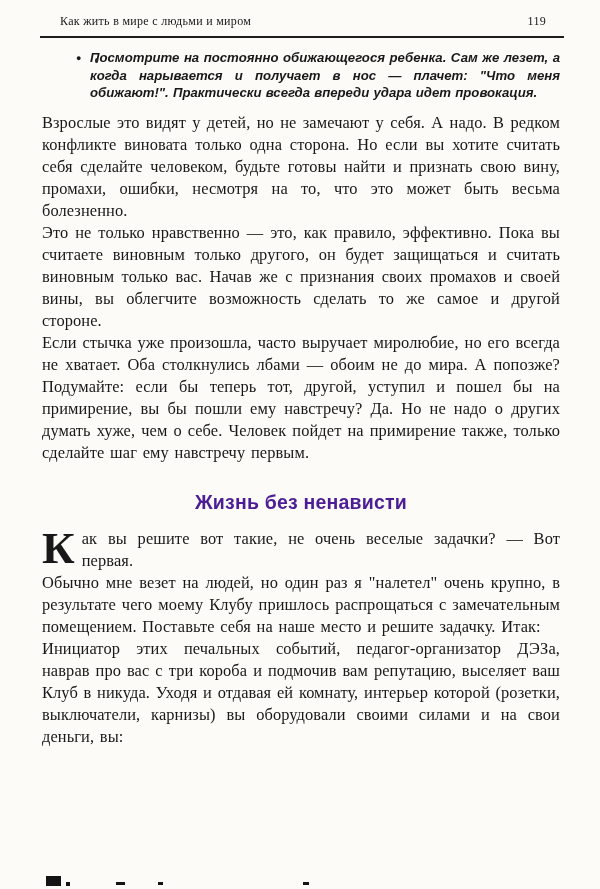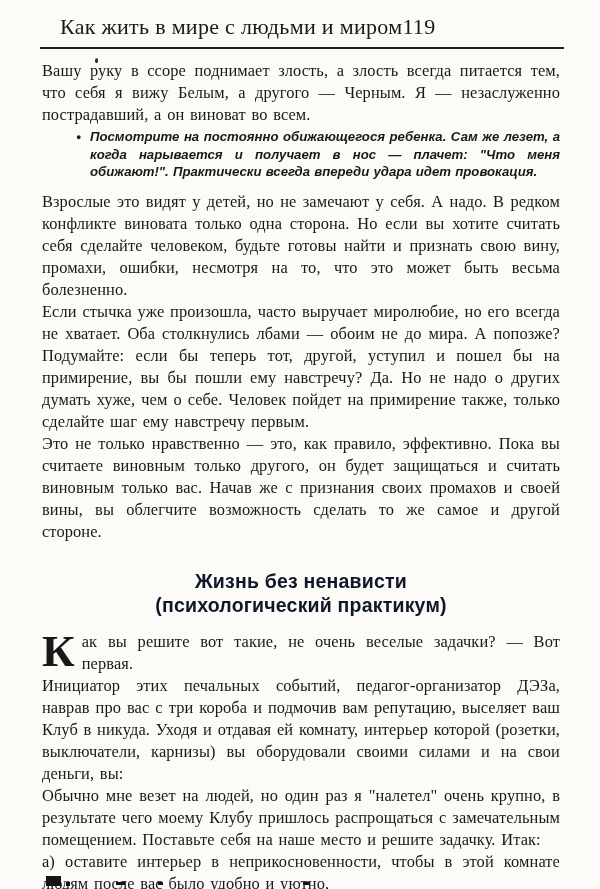--- a/index.html
+++ b/index.html
@@ -9,23 +9,23 @@
     width: 600px;
     height: 889px;
     background: #fcfbf8;
     color: #181818;
     font-family: "Liberation Serif", serif;
     padding: 14px 40px 0 42px;
     overflow: hidden;
   }
   .running-head {
     display: flex;
-    justify-content: flex-start;
+    justify-content: space-between;
     align-items: baseline;
-    font-size: 22px;
+    font-size: 12px;
     padding: 0 14px 0 18px;
     letter-spacing: 0.3px;
   }
   .head-rule {
     border-top: 2px solid #1c1c1c;
     margin: 7px -4px 0 -2px;
   }
   .speck {
     position: absolute;
     left: 95px;
@@ -63,21 +63,21 @@
     vertical-align: 1px;
   }
   h2.section-heading {
     margin: 26px 0 14px 0;
     text-align: center;
     font-family: "Liberation Sans", sans-serif;
     font-weight: 700;
     font-size: 19.5px;
     line-height: 24px;
     letter-spacing: 0.2px;
-    color: #0f172a;
+    color: #4c1d95;
   }
   h2.section-heading span { display: block; }
   .dropcap {
     float: left;
     font-size: 45px;
     line-height: 36px;
     font-weight: 700;
     margin: 2px 7px 0 0;
     font-family: "Liberation Serif", serif;
   }
@@ -98,42 +98,39 @@
 
   <header class="running-head">
     <span class="head-title">Как жить в мире с людьми и миром</span>
     <span class="head-page">119</span>
   </header>
   <div class="head-rule"></div>
   <div class="speck"></div>
 
   <main class="body">
 
-    <p>Вашу руку в ссоре поднимает злость, а злость всегда питается тем, что себя я вижу Белым, а другого — Черным. Я — незаслуженно пострадавший, а он виноват во всем.</p>
 
     <p class="note"><span class="bullet">●</span><span>Посмотрите на постоянно обижающегося ребенка. Сам же лезет, а когда нарывается и получает в нос — плачет: "Что меня обижают!". Практически всегда впереди удара идет провокация.</span></p>
 
     <p>Взрослые это видят у детей, но не замечают у себя. А надо. В редком конфликте виновата только одна сторона. Но если вы хотите считать себя сделайте человеком, будьте готовы найти и признать свою вину, промахи, ошибки, несмотря на то, что это может быть весьма болезненно.</p>
 
+    <p>Это не только нравственно — это, как правило, эффективно. Пока вы считаете виновным только другого, он будет защищаться и считать виновным только вас. Начав же с признания своих промахов и своей вины, вы облегчите возможность сделать то же самое и другой стороне.</p>
+
     <p>Если стычка уже произошла, часто выручает миролюбие, но его всегда не хватает. Оба столкнулись лбами — обоим не до мира. А попозже? Подумайте: если бы теперь тот, другой, уступил и пошел бы на примирение, вы бы пошли ему навстречу? Да. Но не надо о других думать хуже, чем о себе. Человек пойдет на примирение также, только сделайте шаг ему навстречу первым.</p>
-
-    <p>Это не только нравственно — это, как правило, эффективно. Пока вы считаете виновным только другого, он будет защищаться и считать виновным только вас. Начав же с признания своих промахов и своей вины, вы облегчите возможность сделать то же самое и другой стороне.</p>
 
     <h2 class="section-heading">
       <span>Жизнь без ненависти</span>
-      <span>(психологический практикум)</span>
     </h2>
 
     <p class="dropcap-para"><span class="dropcap">К</span><span>ак вы решите вот такие, не очень веселые задачки? — Вот первая.</span></p>
 
+    <p>Обычно мне везет на людей, но один раз я "налетел" очень крупно, в результате чего моему Клубу пришлось распрощаться с замечательным помещением. Поставьте себя на наше место и решите задачку. Итак:</p>
+
     <p>Инициатор этих печальных событий, педагог-организатор ДЭЗа, наврав про вас с три короба и подмочив вам репутацию, выселяет ваш Клуб в никуда. Уходя и отдавая ей комнату, интерьер которой (розетки, выключатели, карнизы) вы оборудовали своими силами и на свои деньги, вы:</p>
 
-    <p>Обычно мне везет на людей, но один раз я "налетел" очень крупно, в результате чего моему Клубу пришлось распрощаться с замечательным помещением. Поставьте себя на наше место и решите задачку. Итак:</p>
-
-    <p>а) оставите интерьер в неприкосновенности, чтобы в этой комнате людям после вас было удобно и уютно,</p>
 
   </main>
 
   <div class="cut c1"></div>
   <div class="cut c2"></div>
   <div class="cut c3"></div>
   <div class="cut c4"></div>
   <div class="cut c5"></div>
 
 </div>

